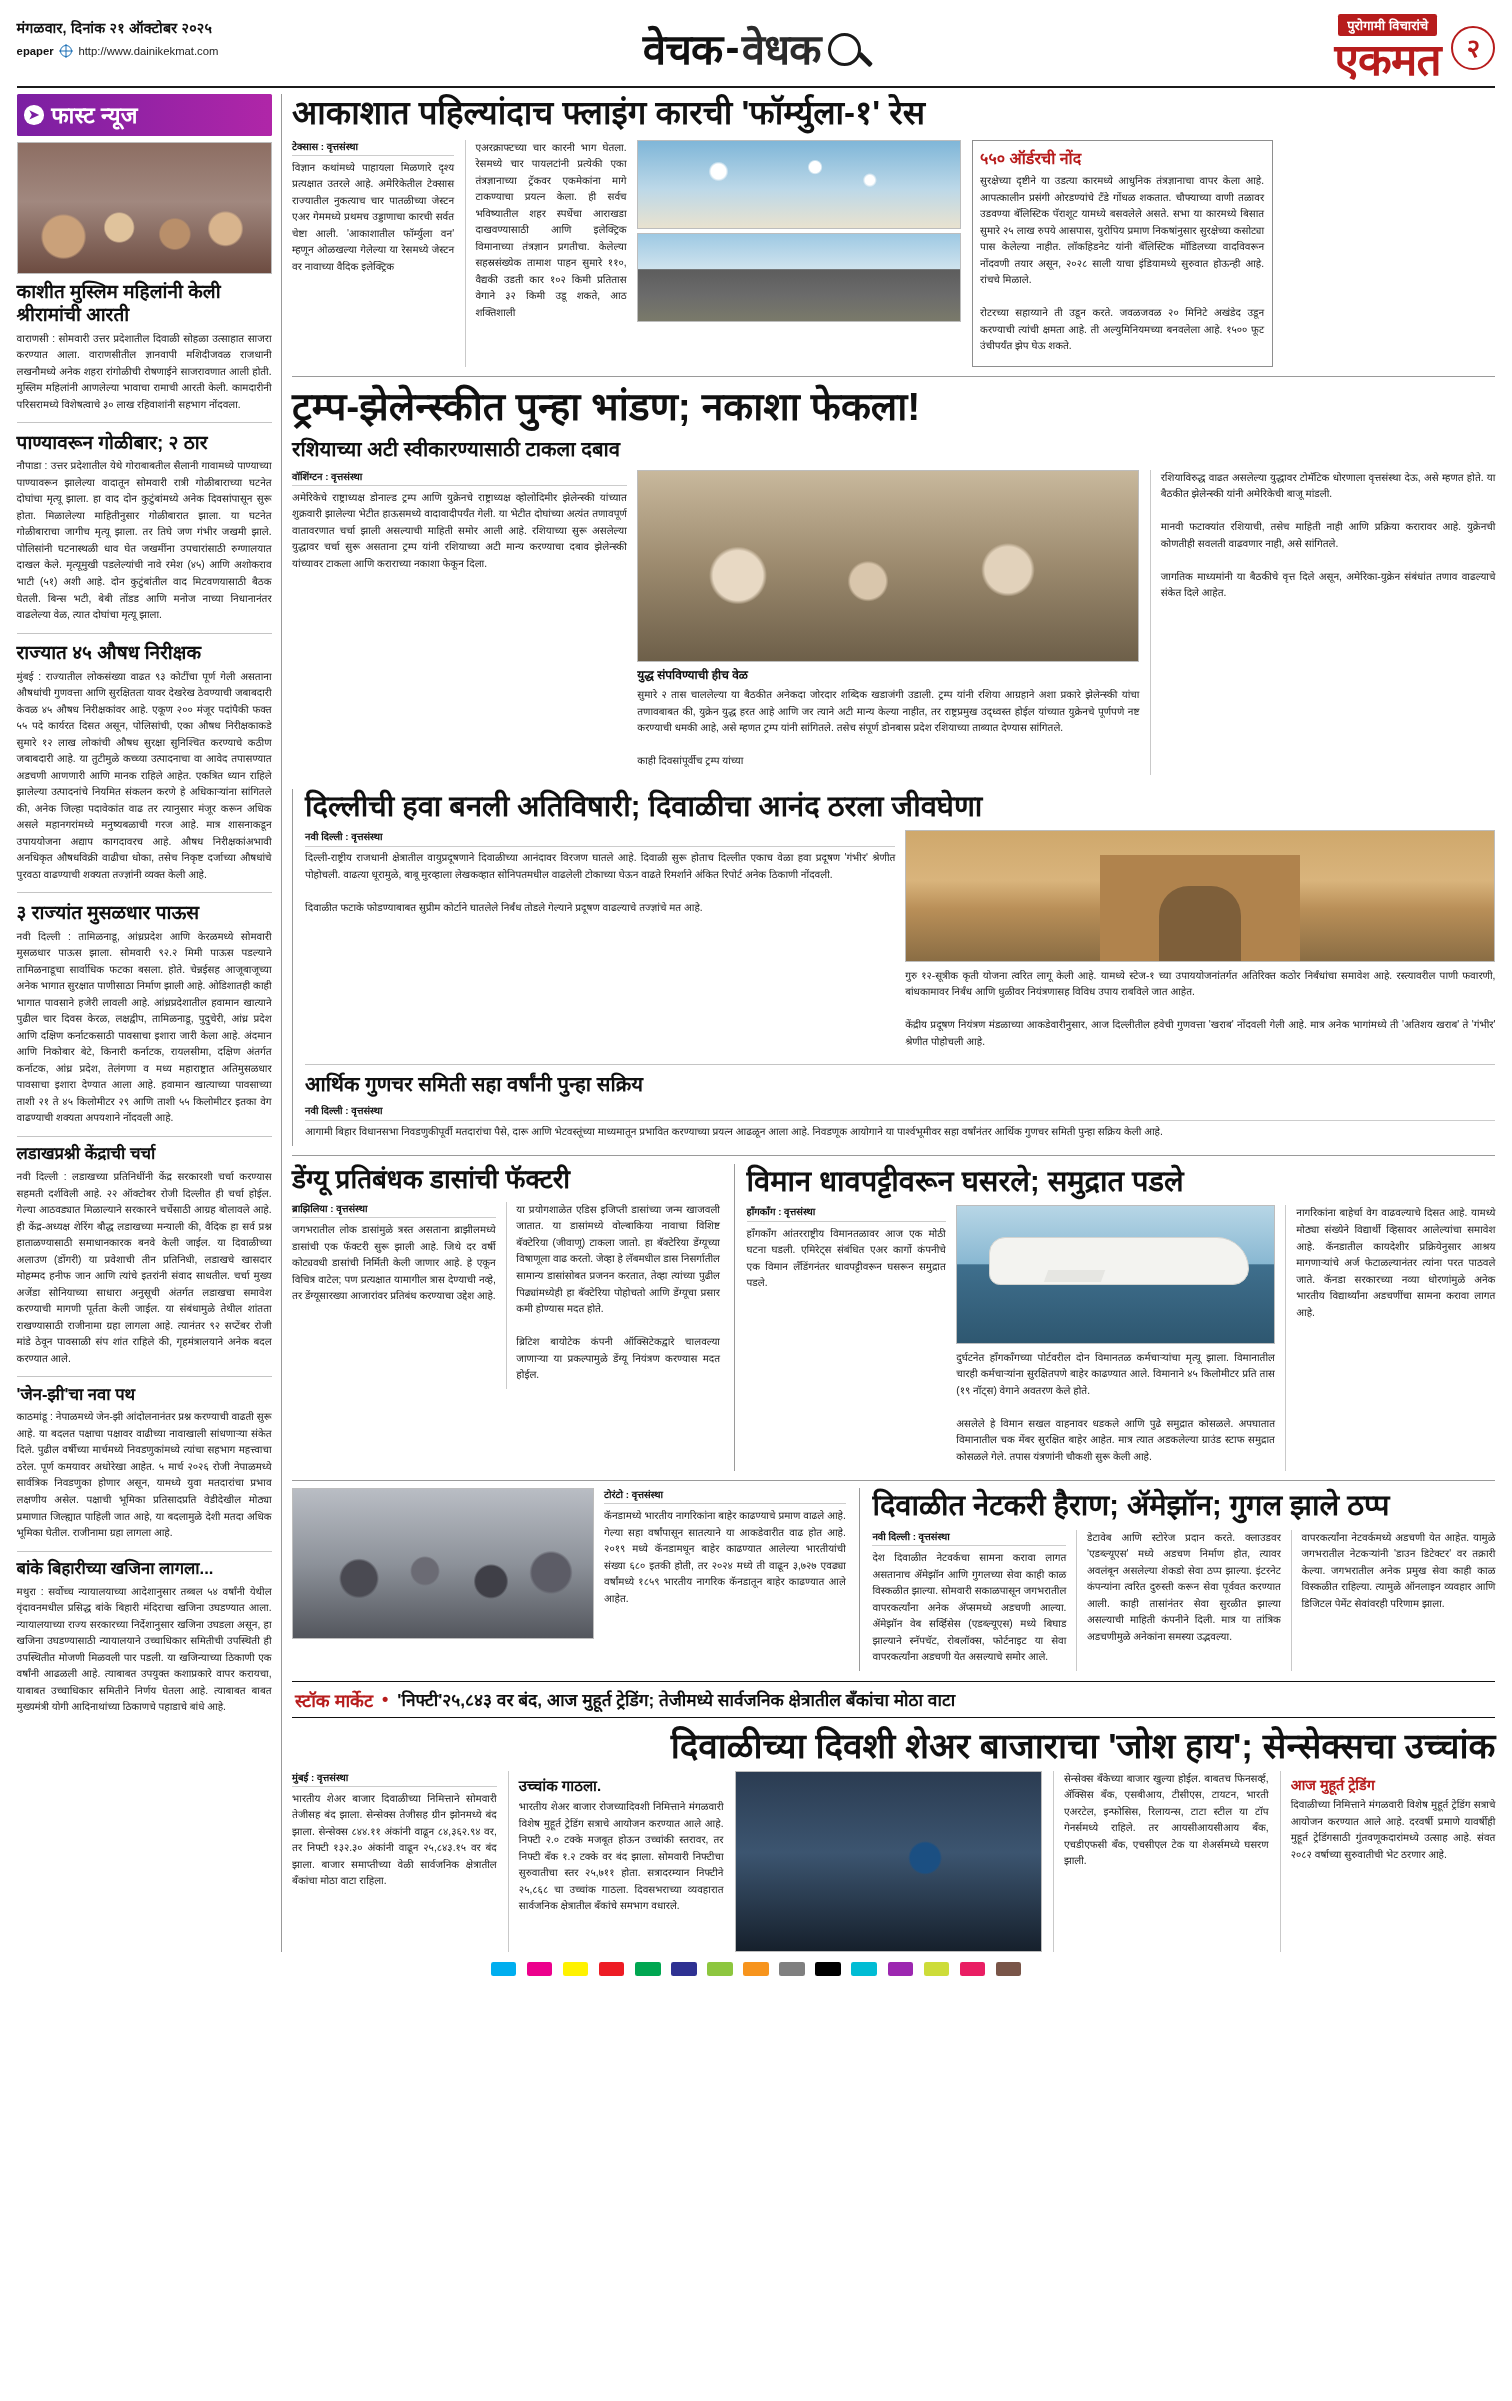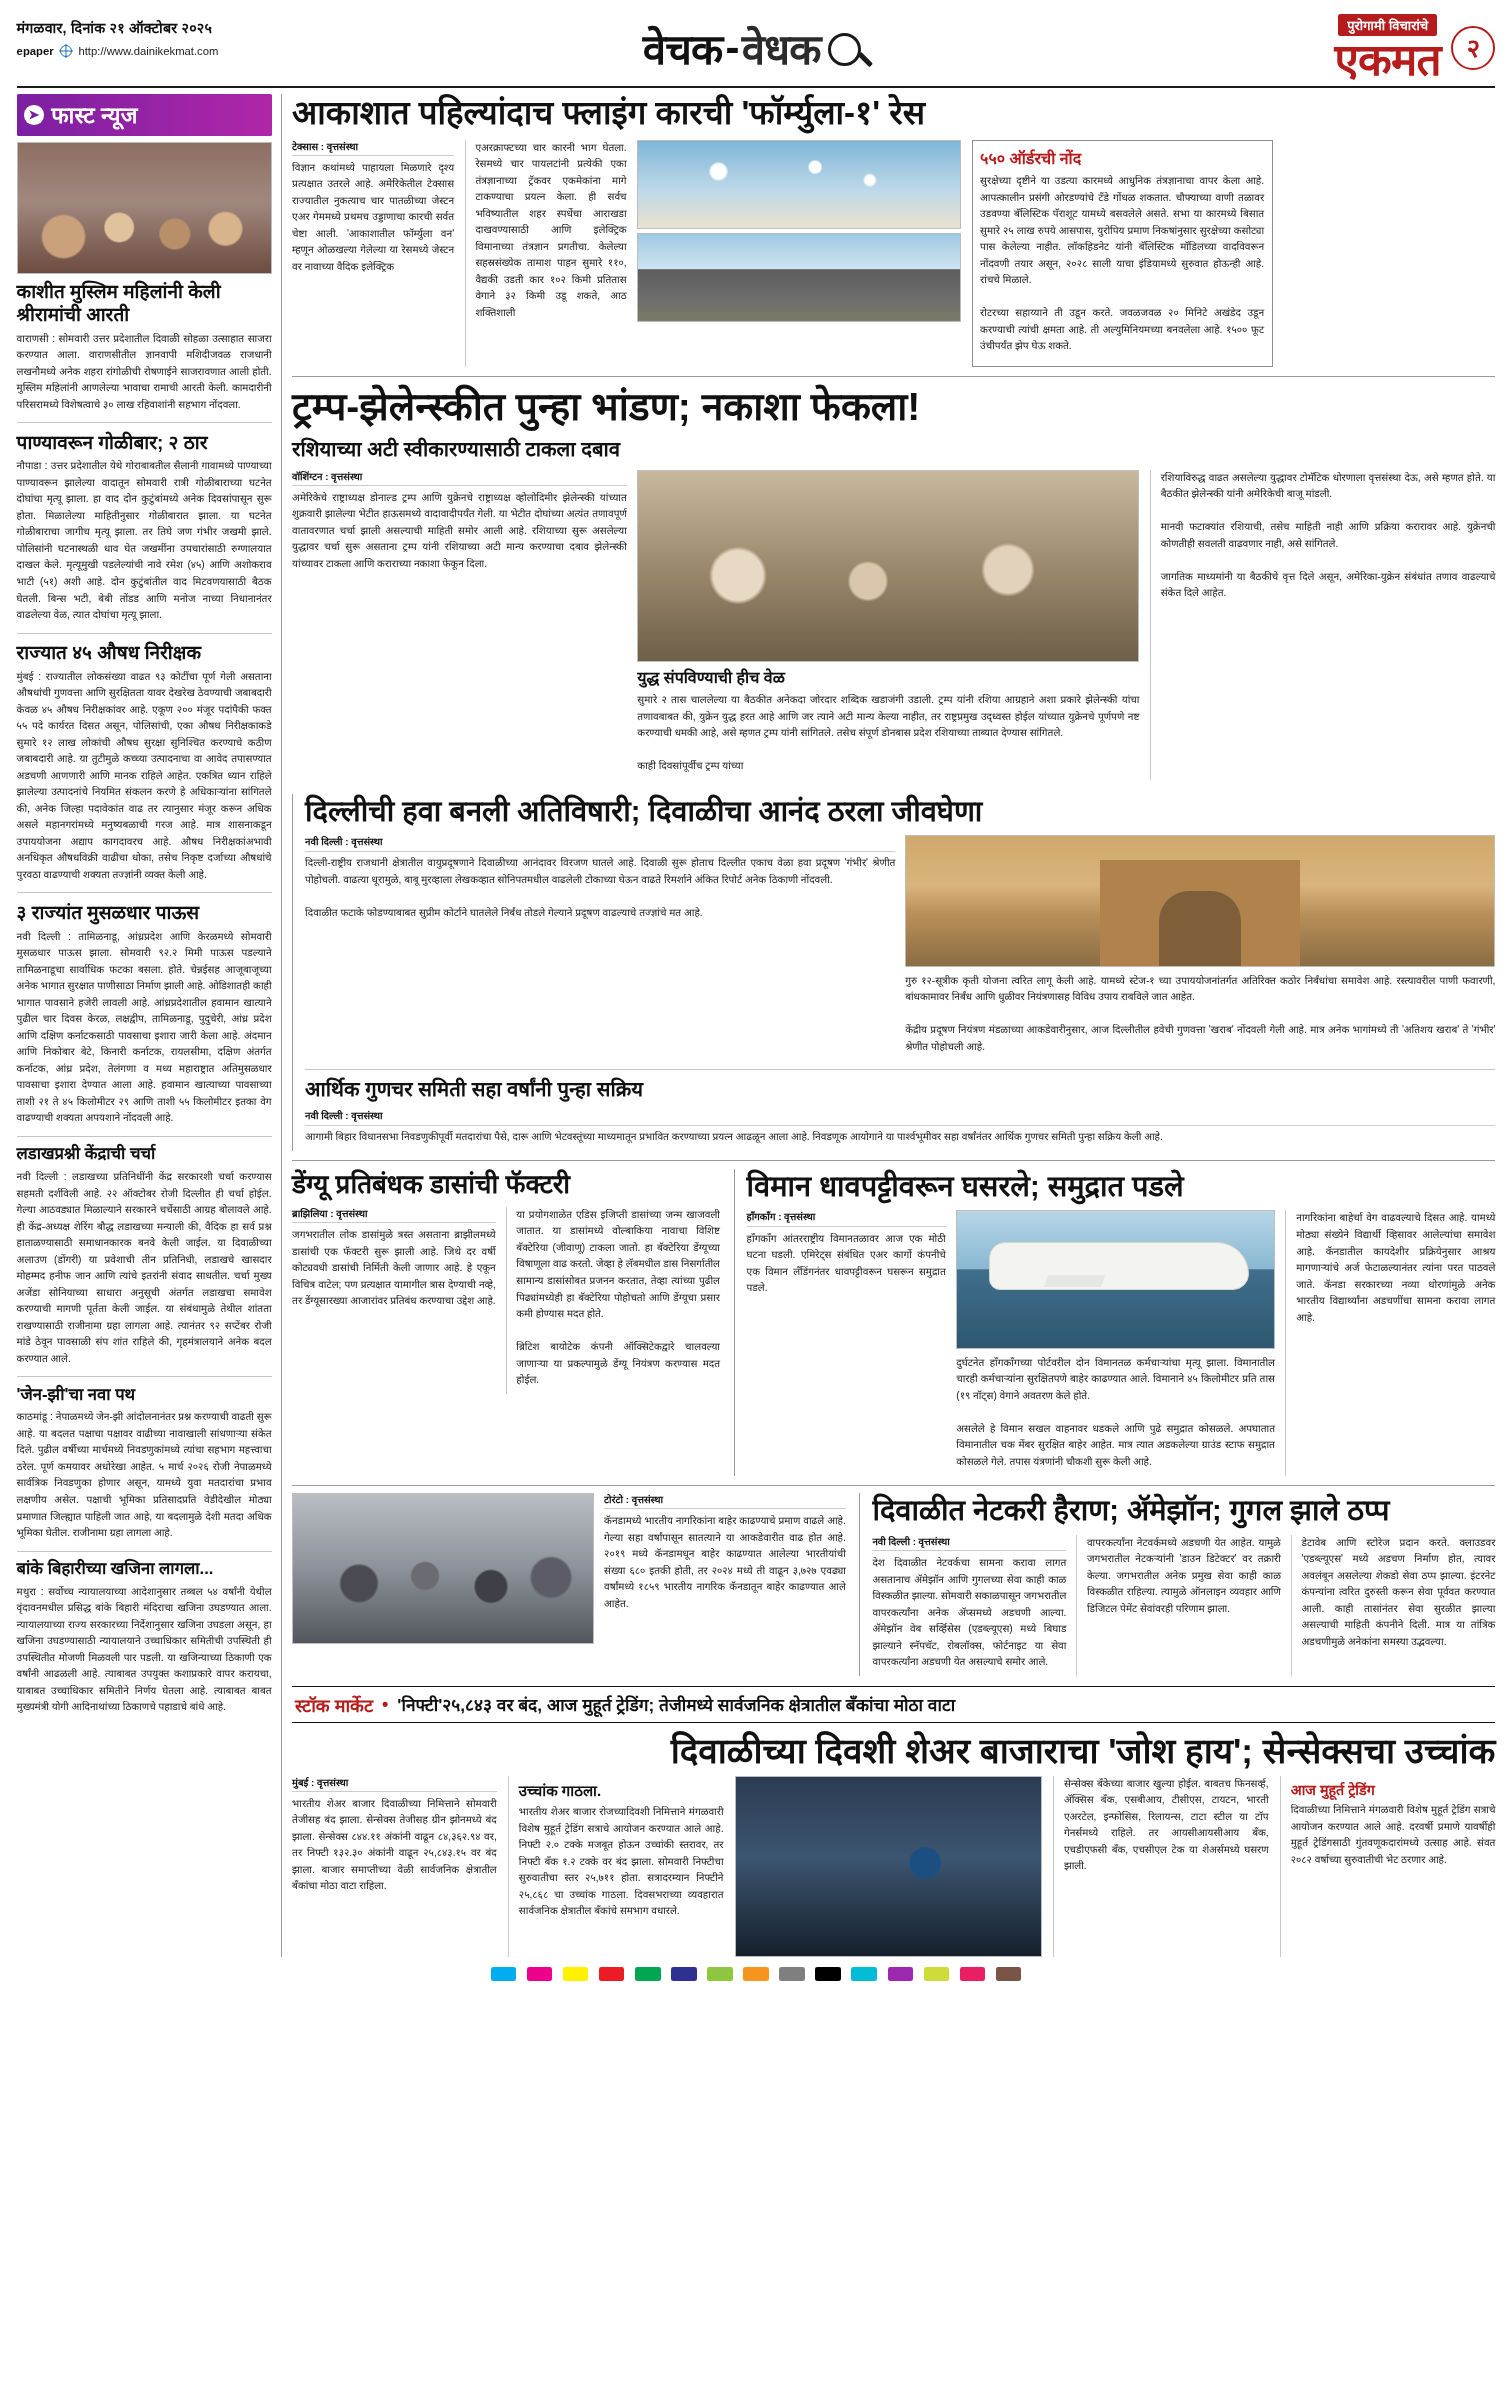--- a/index.html
+++ b/index.html
@@ -318,21 +318,21 @@
     margin-bottom: 4.5px;
   }
 
   .cols2 { display: flex; gap: 10.5px; }
   .cols3 { display: flex; gap: 10.5px; }
   .cols4 { display: flex; gap: 10.5px; }
   .c { flex: 1; }
   .vrule { border-left: 0.8px solid #c9c9c9; padding-left: 9.8px; }
 
   .cap-inline {
-    font-size: 16px;
+    font-size: 12px;
     font-weight: bold;
     color: #111;
     margin: 3.8px 0 4.5px 0;
   }
 
   
   .stockstrip {
     display: flex;
     align-items: center;
     gap: 9px;
@@ -582,24 +582,24 @@
         </div>
 
         <div style="flex:1.35;border-left:1.1px solid #9a9a9a;padding-left:12px;">
           <div class="sec-title lg">दिवाळीत नेटकरी हैराण; ॲमेझॉन; गुगल झाले ठप्प</div>
           <div class="cols3" style="gap:9.8px;">
             <div class="c">
               <div class="byline">नवी दिल्ली : वृत्तसंस्था</div>
               <p class="para">देश दिवाळीत नेटवर्कचा सामना करावा लागत असतानाच ॲमेझॉन आणि गुगलच्या सेवा काही काळ विस्कळीत झाल्या. सोमवारी सकाळपासून जगभरातील वापरकर्त्यांना अनेक ॲप्समध्ये अडचणी आल्या. ॲमेझॉन वेब सर्व्हिसेस (एडब्ल्यूएस) मध्ये बिघाड झाल्याने स्नॅपचॅट, रोबलॉक्स, फोर्टनाइट या सेवा वापरकर्त्यांना अडचणी येत असल्याचे समोर आले.</p>
             </div>
             <div class="c vrule">
+              <p class="para">डेटावेब आणि स्टोरेज प्रदान करते. क्लाउडवर 'एडब्ल्यूएस' मध्ये अडचण निर्माण होत, त्यावर अवलंबून असलेल्या शेकडो सेवा ठप्प झाल्या. इंटरनेट कंपन्यांना त्वरित दुरुस्ती करून सेवा पूर्ववत करण्यात आली. काही तासांनंतर सेवा सुरळीत झाल्या असल्याची माहिती कंपनीने दिली. मात्र या तांत्रिक अडचणीमुळे अनेकांना समस्या उद्भवल्या.</p>
+            </div>
+            <div class="c vrule">
               <p class="para">वापरकर्त्यांना नेटवर्कमध्ये अडचणी येत आहेत. यामुळे जगभरातील नेटकऱ्यांनी 'डाउन डिटेक्टर' वर तक्रारी केल्या. जगभरातील अनेक प्रमुख सेवा काही काळ विस्कळीत राहिल्या. त्यामुळे ऑनलाइन व्यवहार आणि डिजिटल पेमेंट सेवांवरही परिणाम झाला.</p>
-            </div>
-            <div class="c vrule">
-              <p class="para">डेटावेब आणि स्टोरेज प्रदान करते. क्लाउडवर 'एडब्ल्यूएस' मध्ये अडचण निर्माण होत, त्यावर अवलंबून असलेल्या शेकडो सेवा ठप्प झाल्या. इंटरनेट कंपन्यांना त्वरित दुरुस्ती करून सेवा पूर्ववत करण्यात आली. काही तासांनंतर सेवा सुरळीत झाल्या असल्याची माहिती कंपनीने दिली. मात्र या तांत्रिक अडचणीमुळे अनेकांना समस्या उद्भवल्या.</p>
             </div>
           </div>
         </div>
       </div>
 
       <div class="stockstrip">
         <span class="stock-tag">स्टॉक मार्केट</span>
         <span class="stock-tag">•</span>
         <span class="stock-text">'निफ्टी'२५,८४३ वर बंद, आज मुहूर्त ट्रेडिंग; तेजीमध्ये सार्वजनिक क्षेत्रातील बँकांचा मोठा वाटा</span>
       </div>

